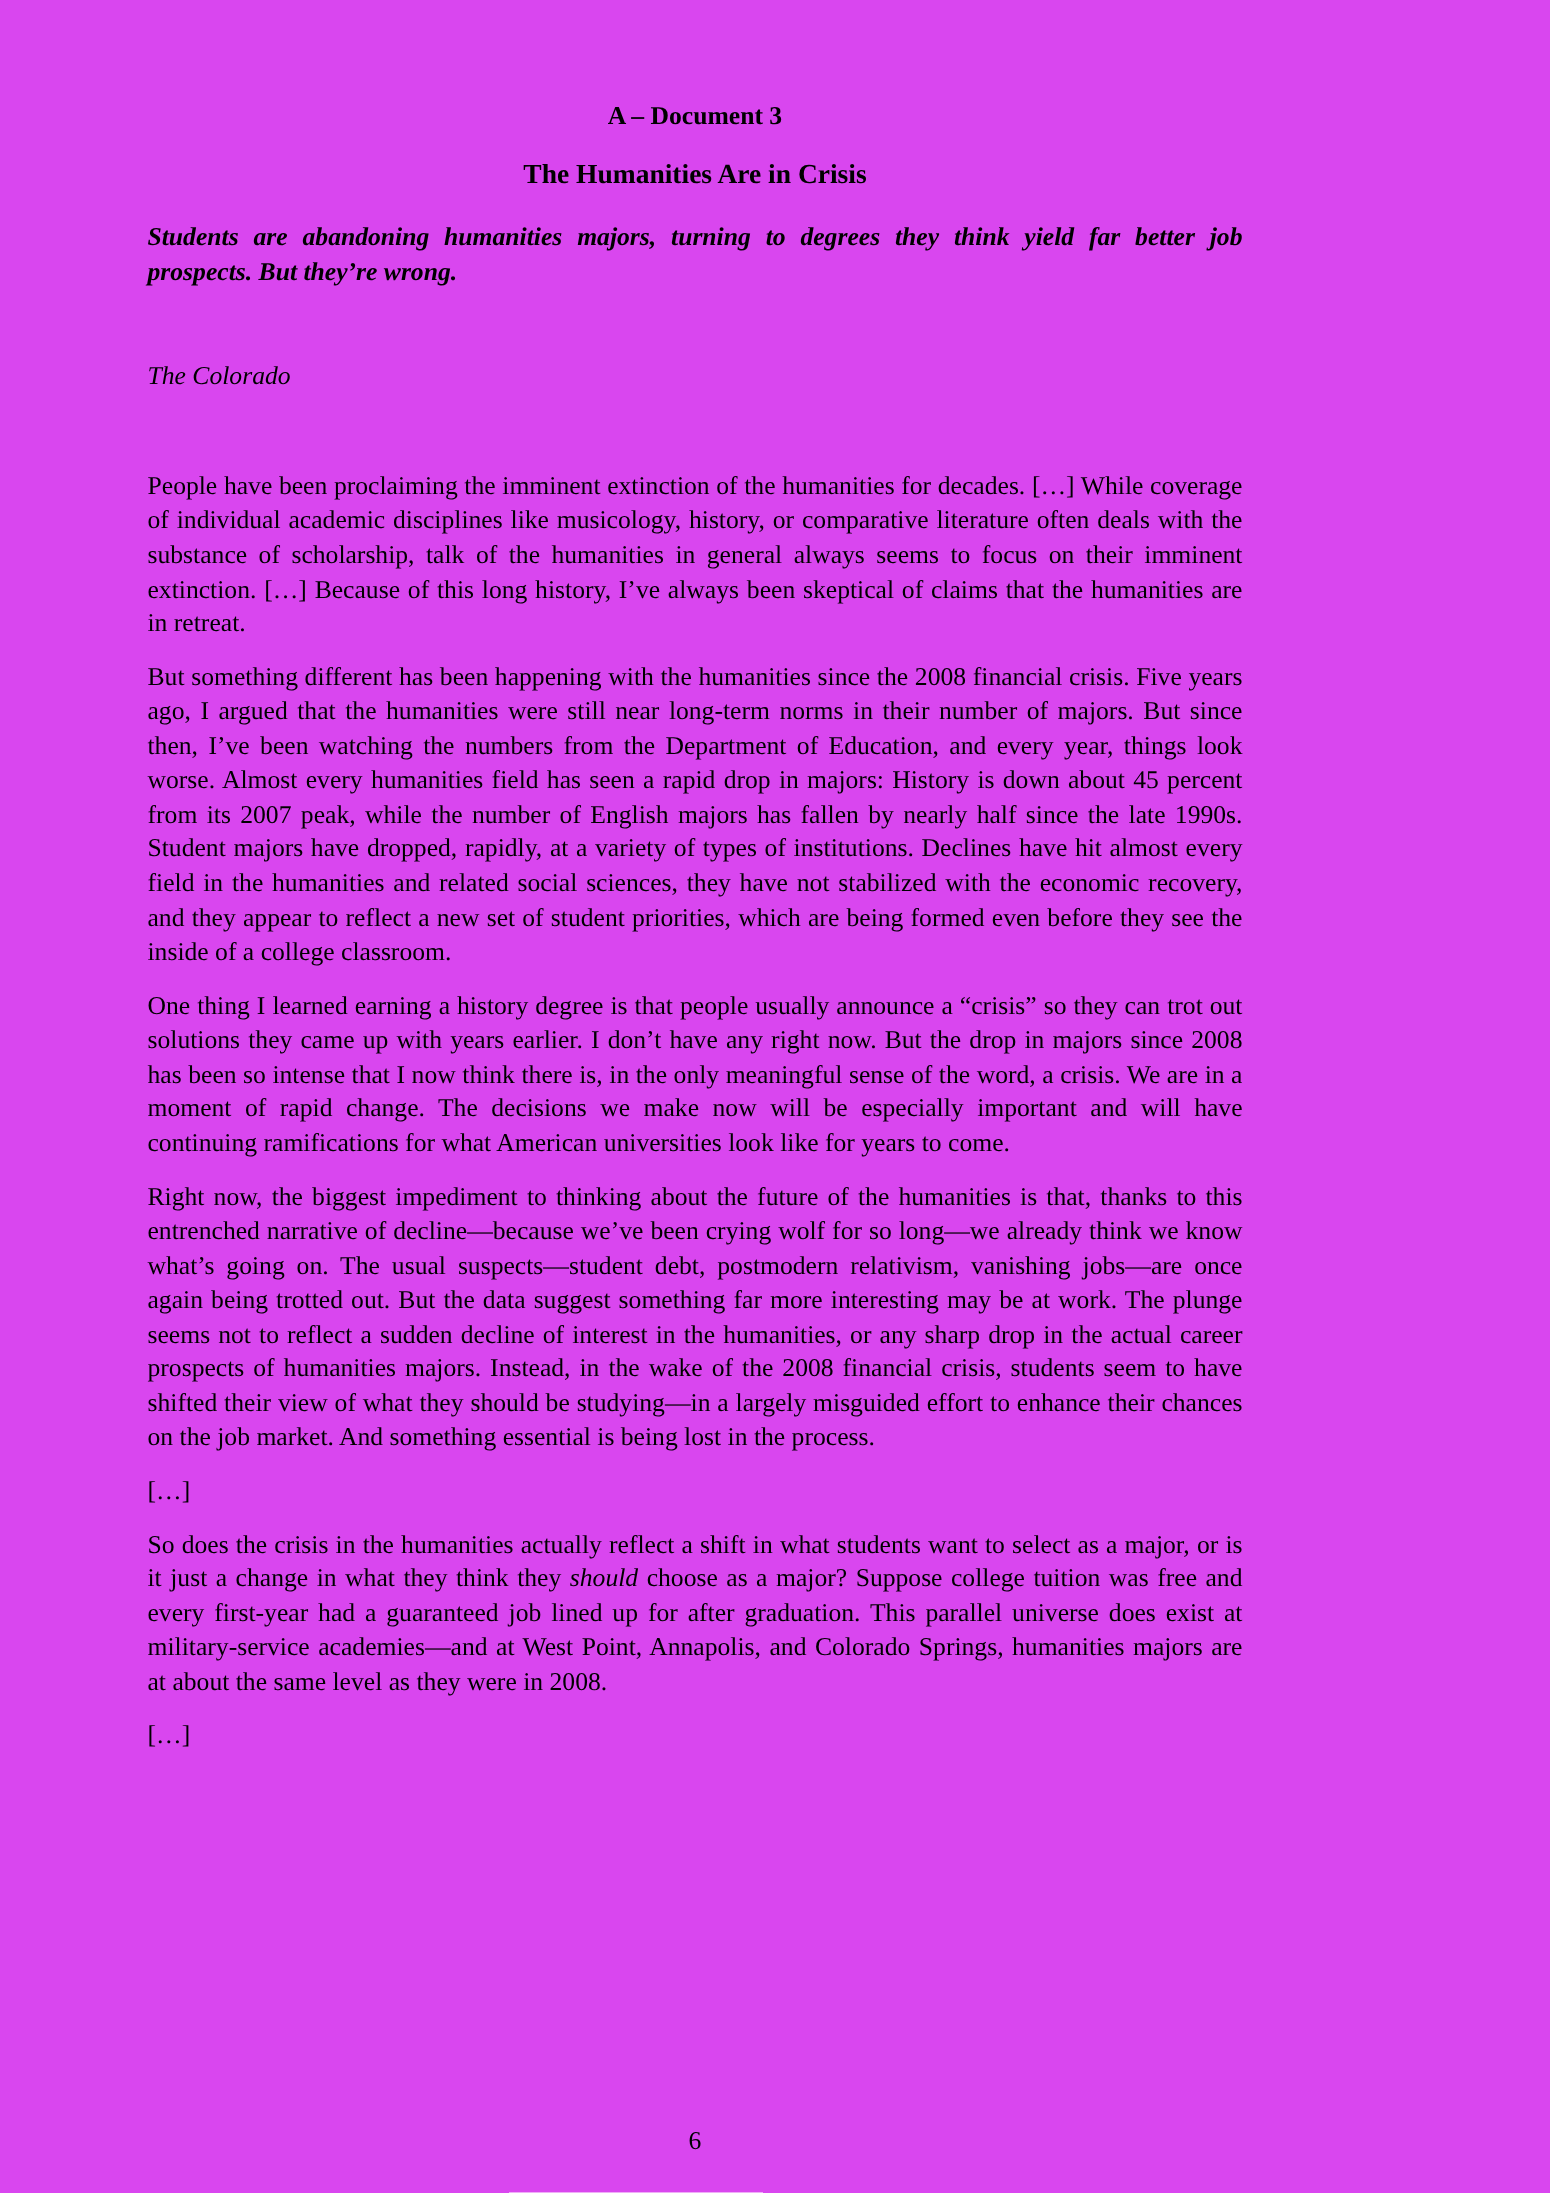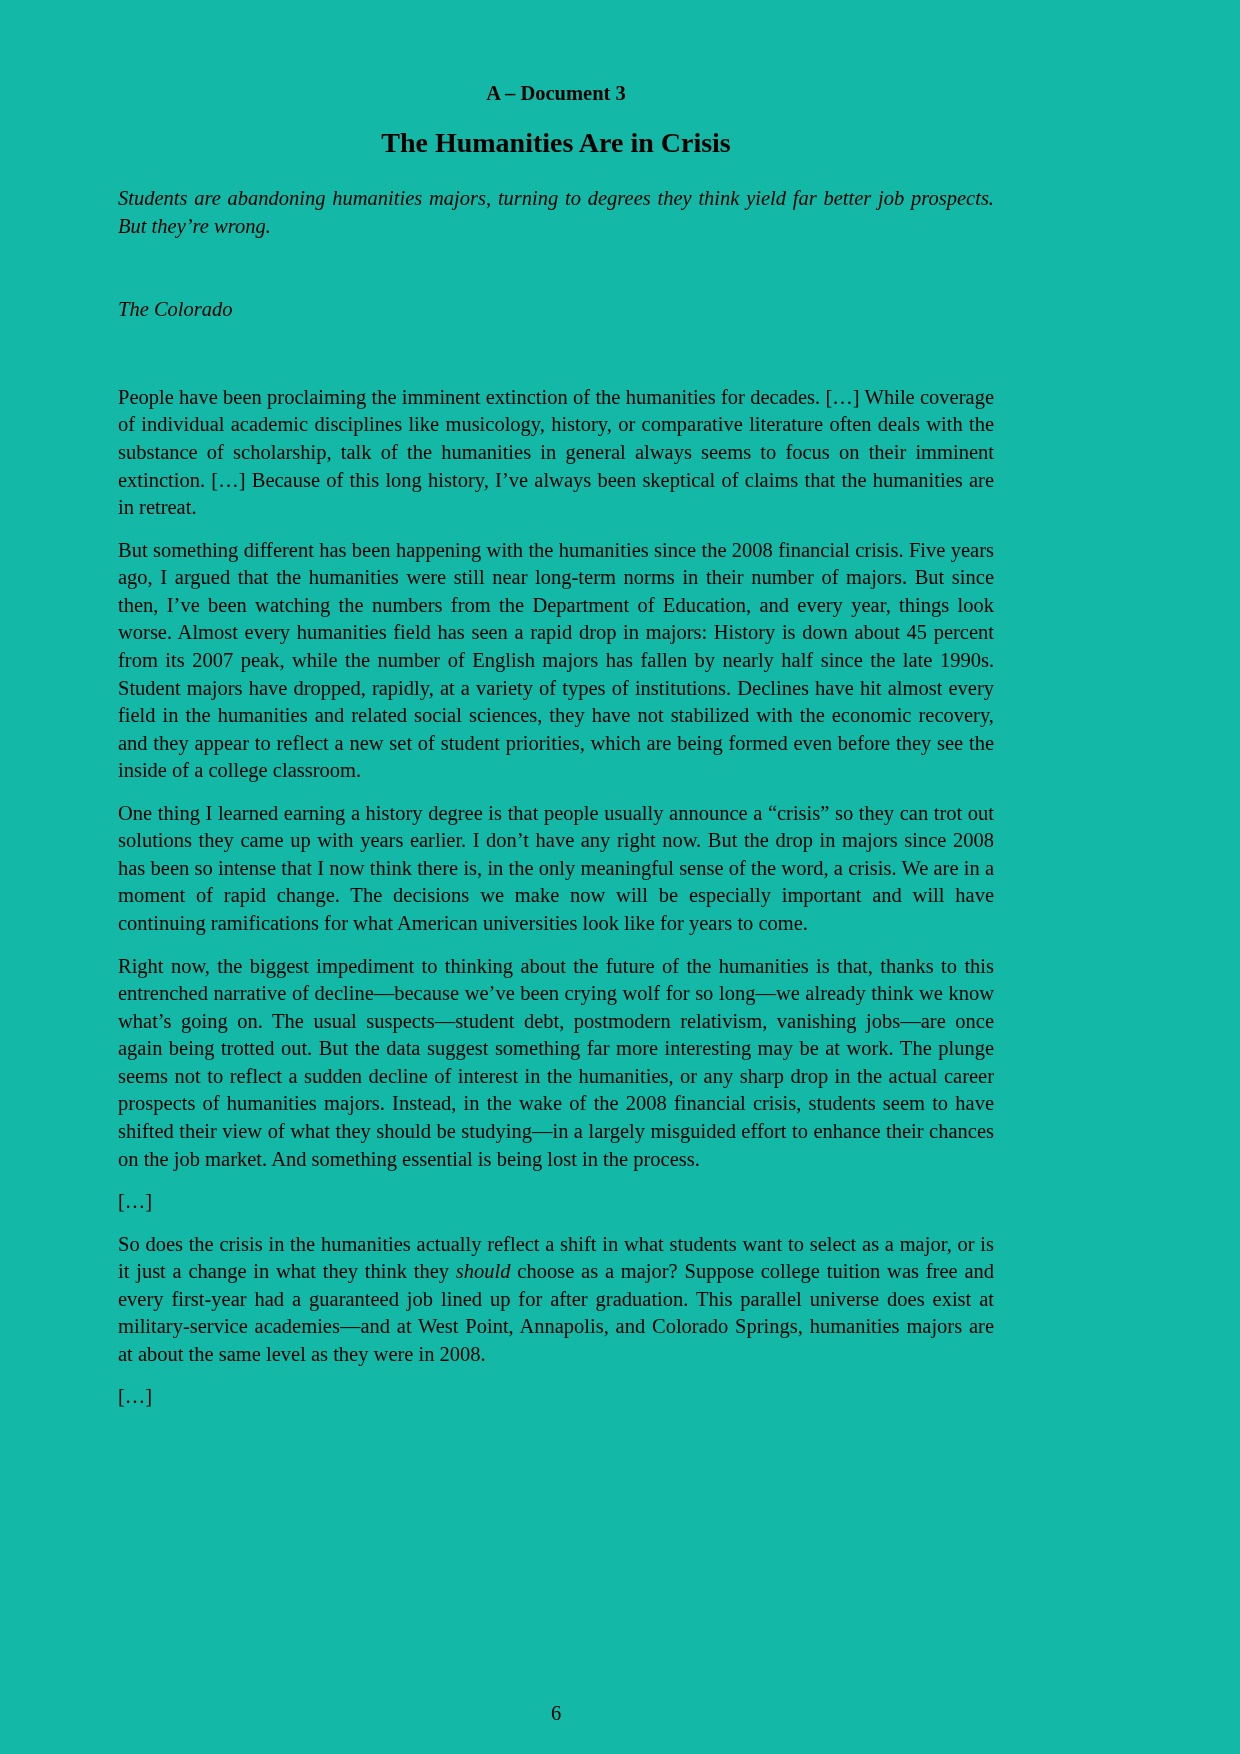--- a/index.html
+++ b/index.html
@@ -5,42 +5,43 @@
   html, body {
     margin: 0;
     padding: 0;
     background: #ffffff;
   }
   .page {
     position: relative;
     width: 1240px;
     height: 1754px;
     box-sizing: border-box;
-    background: #14b8a6;
+    background: #d946ef;
     color: #000000;
     font-family: "Liberation Serif", serif;
     font-size: 20.5px;
     line-height: 1.345;
     padding: 80px 246px 0 118px;
   }
   .doc-label {
     text-align: center;
     font-weight: bold;
     margin: 0 0 16px 0;
   }
   .doc-title {
     text-align: center;
     font-weight: bold;
-    font-size: 28px;
+    font-size: 22px;
     margin: 0 0 24px 0;
   }
   .subtitle {
     font-style: italic;
     text-align: justify;
     margin: 0 0 56px 0;
+    font-weight: bold;
   }
   .byline-block {
     margin: 0 0 60px 0;
   }
   .byline-block p {
     margin: 0;
   }
   .source-line {
     font-style: italic;
   }

